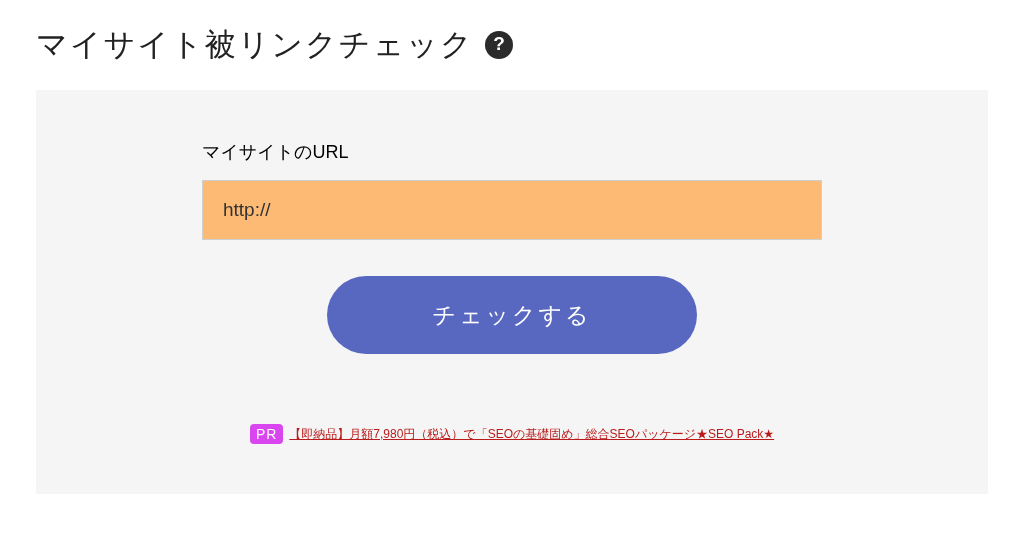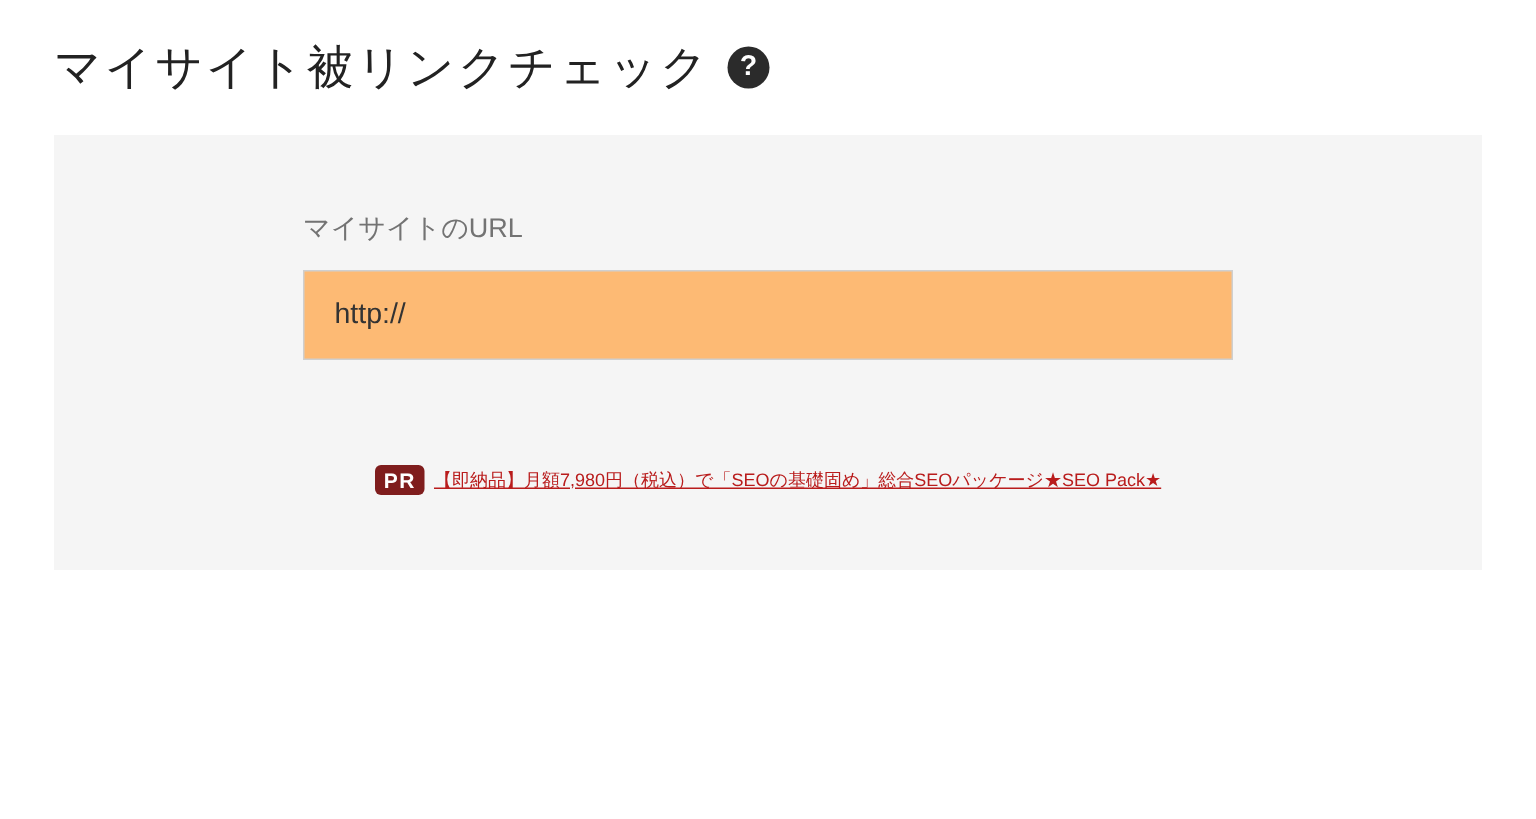--- a/index.html
+++ b/index.html
@@ -48,21 +48,21 @@
     }
 
     .form-area {
       width: 620px;
       margin: 0 auto;
     }
 
     .field-label {
       font-size: 18px;
       margin-bottom: 16px;
-      color: #737373;
+      color: #000000;
     }
 
     .url-input {
       width: 100%;
       height: 60px;
       font-size: 19px;
       padding: 0 20px;
       border: 1px solid #cfcfcf;
       background: #fdba74;
       color: #333333;
@@ -91,24 +91,24 @@
 
     .pr-line {
       margin-top: 70px;
       display: flex;
       align-items: center;
       justify-content: center;
       gap: 6px;
     }
 
     .pr-badge {
-      background: #7f1d1d;
+      background: #d946ef;
       color: #ffffff;
       font-size: 14px;
-      font-weight: 700;
+      font-weight: 400;
       padding: 2px 6px;
       border-radius: 4px;
       letter-spacing: 1px;
     }
 
     .pr-link {
       font-size: 12px;
       color: #b91c1c;
       text-decoration: underline;
     }
@@ -123,19 +123,22 @@
       <circle cx="15" cy="15" r="14" fill="#2b2b2b"></circle>
       <text x="15" y="20" text-anchor="middle" font-size="19" font-weight="700" fill="#ffffff" font-family="Arial, sans-serif">?</text>
     </svg>
   </span>
 </div>
 
 <div class="panel">
   <div class="form-area">
     <div class="field-label">マイサイトのURL</div>
     <input type="text" class="url-input" value="http://" style="">
+    <div class="button-row">
+      <button type="button" class="check-button">チェックする</button>
+    </div>
   </div>
 
   <div class="pr-line">
     <span class="pr-badge">PR</span>
     <a href="#" class="pr-link">【即納品】月額7,980円（税込）で「SEOの基礎固め」総合SEOパッケージ★SEO Pack★</a>
   </div>
 </div>
 
 </body></html>

